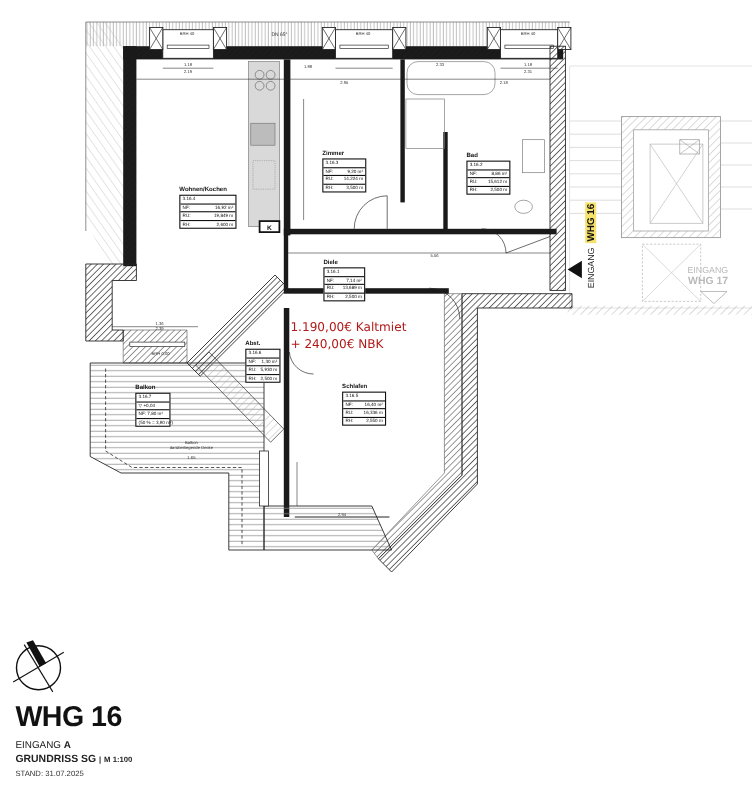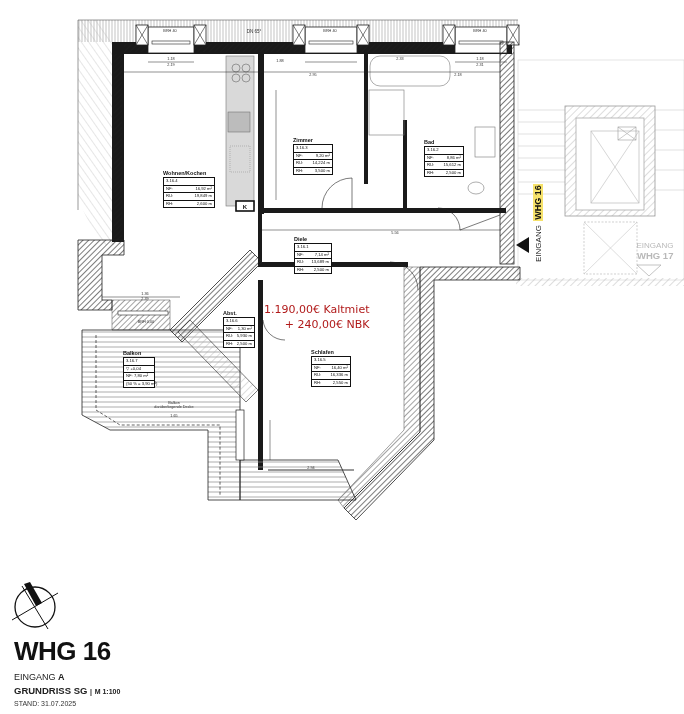--- a/index.html
+++ b/index.html
@@ -3,33 +3,33 @@
   <meta charset="utf-8">
   <style>
     html, body { margin: 0; padding: 0; background: #ffffff; }
     body { width: 684px; height: 714px; position: relative; overflow: hidden; font-family: "Liberation Sans", sans-serif; }
     #plan { position: absolute; left: 0; top: 0; width: 684px; height: 714px; }
     .room-box { position: absolute; font-family: "Liberation Sans", sans-serif; color: #111; }
     .room-title { font-size: 5.5px; font-weight: bold; margin-bottom: 1px; white-space: nowrap; }
     .room-table { border: 0.8px solid #111; background: #fff; }
     .room-table div { font-size: 4.2px; border-bottom: 0.6px solid #111; padding: 0 2px; height: 6.5px; line-height: 6.5px; white-space: nowrap; display: flex; justify-content: space-between; gap: 3px; }
     .room-table div:last-child { border-bottom: none; }
-    .price { position: absolute; left: 264px; top: 302px; color: #b11a1a; font-family: "DejaVu Sans", sans-serif; font-size: 11px; line-height: 15px; white-space: nowrap; text-align: right; }
+    .price { position: absolute; left: 264px; top: 290px; color: #b11a1a; font-family: "DejaVu Sans", sans-serif; font-size: 11px; line-height: 15px; white-space: nowrap; }
     .whg { position: absolute; left: 14px; top: 636px; font-size: 26px; font-weight: bold; letter-spacing: -0.5px; color: #111; white-space: nowrap; }
     .sub1 { position: absolute; left: 14px; top: 672px; font-size: 9px; color: #222; white-space: nowrap; }
     .sub1 b { font-weight: bold; }
     .sub2 { position: absolute; left: 14px; top: 685px; font-size: 9.5px; font-weight: bold; color: #222; white-space: nowrap; }
     .sub2 small { font-size: 7px; font-weight: bold; }
     .sub3 { position: absolute; left: 14px; top: 700px; font-size: 7px; color: #333; white-space: nowrap; }
     .entry-label { position: absolute; left: 527px; top: 262px; transform: rotate(-90deg); transform-origin: left top; white-space: nowrap; }
     .entry-label .e1 { font-size: 8px; color: #222; }
     .entry-label .e2 { font-size: 9px; font-weight: bold; background: #f6e26b; color: #111; padding: 0 1px; }
     .entry17 { position: absolute; left: 625px; top: 241px; text-align: right; color: #b9b9b9; }
     .entry17 .e1 { font-size: 8px; display: block; }
-    .entry17 .e2 { font-size: 9.5px; font-weight: bold; display: block; margin-left: 12px; }
+    .entry17 .e2 { font-size: 9.5px; font-weight: bold; display: block; }
   </style>
 </head>
 <body>
 
 <svg id="plan" viewBox="0 0 684 714" xmlns="http://www.w3.org/2000/svg">
   <defs>
     <pattern id="hatch" width="4" height="4" patternUnits="userSpaceOnUse" patternTransform="rotate(45)">
       <line x1="0" y1="0" x2="0" y2="4" stroke="#222" stroke-width="1.2"></line>
     </pattern>
     <pattern id="hatchLight" width="5" height="5" patternUnits="userSpaceOnUse" patternTransform="rotate(45)">

